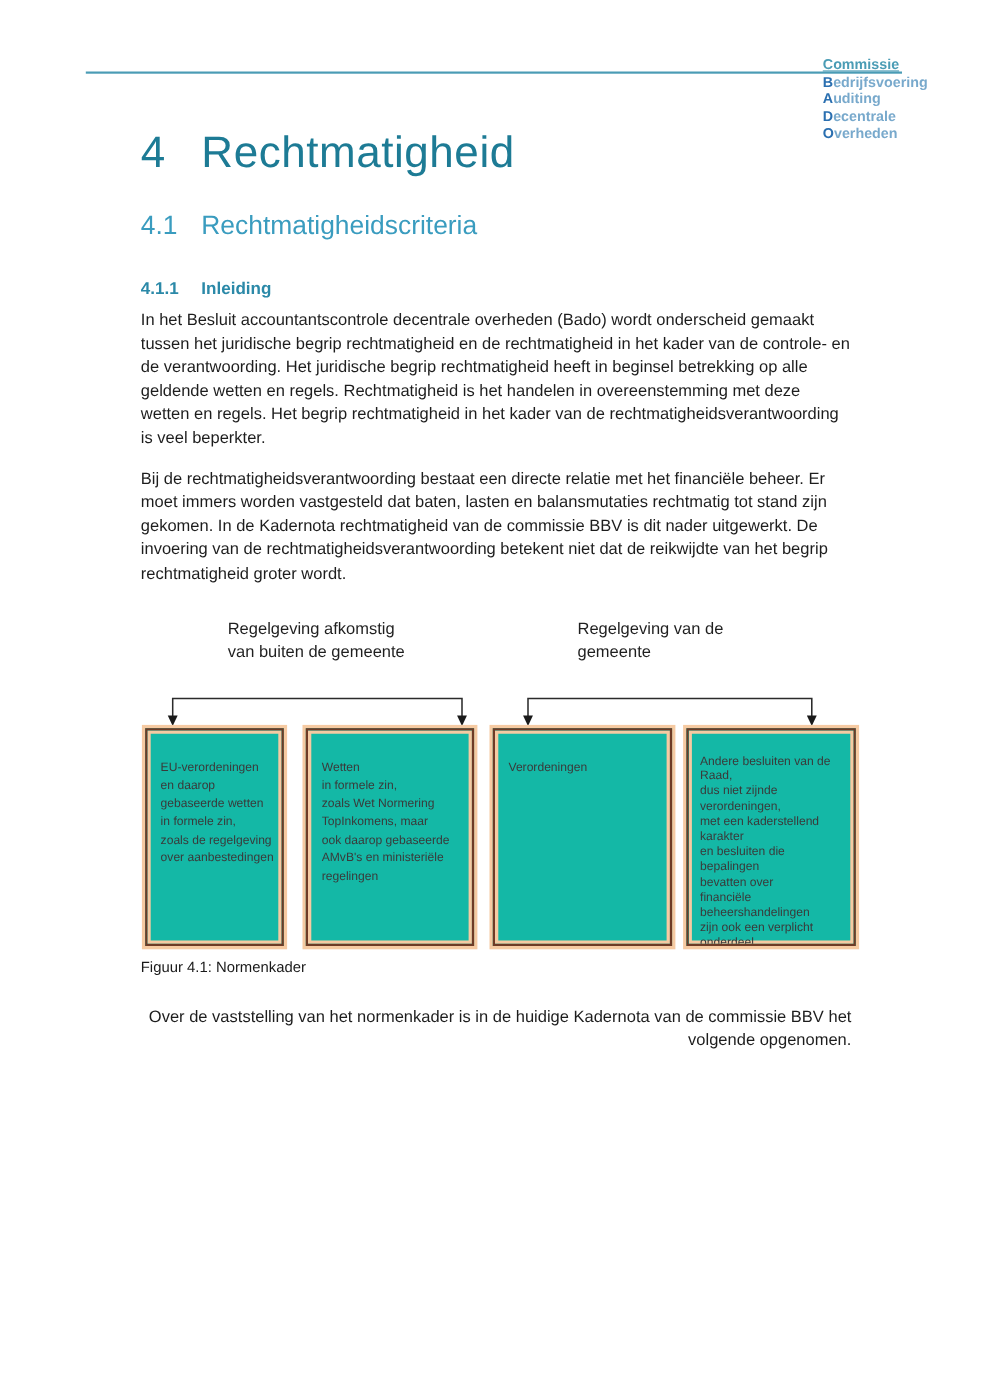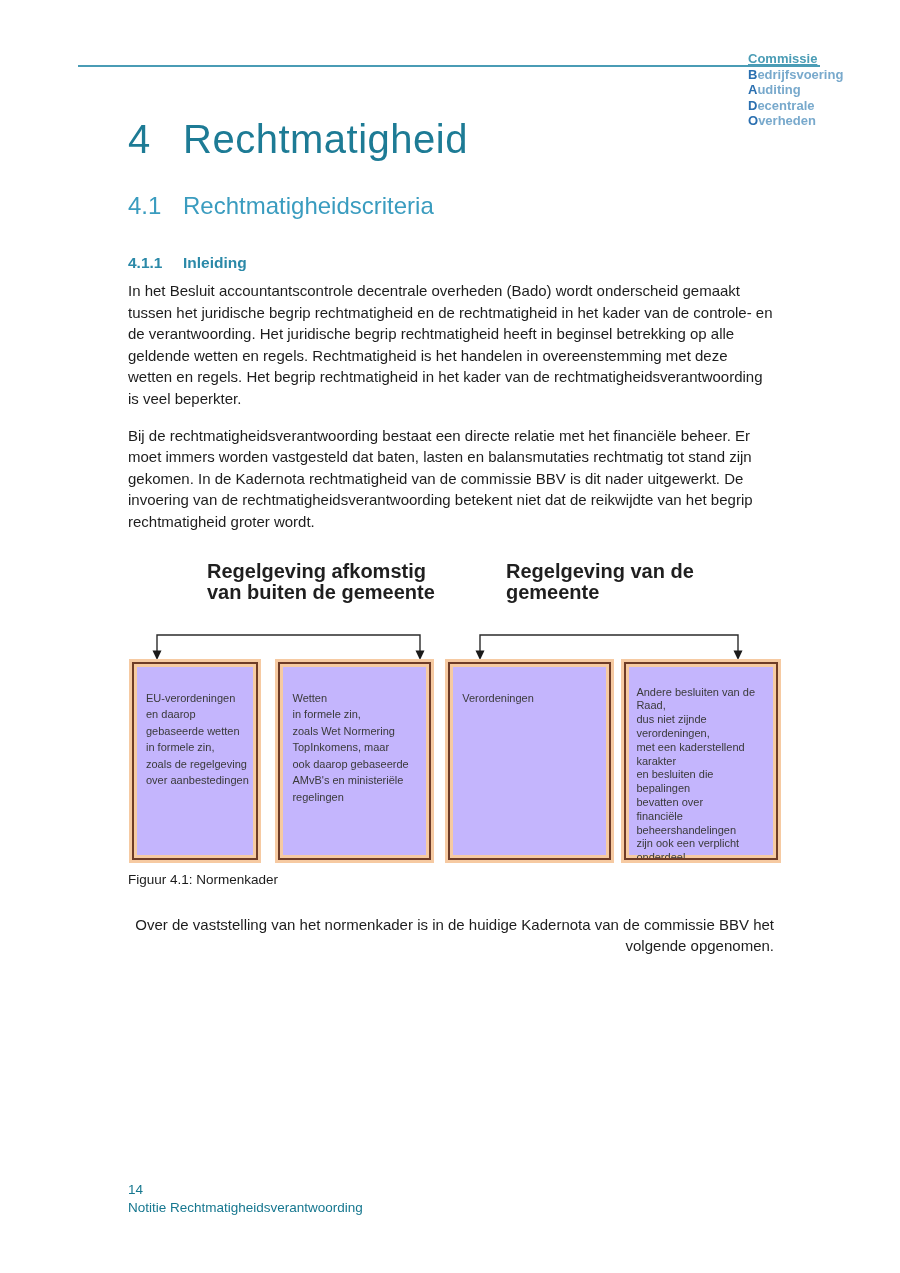--- a/index.html
+++ b/index.html
@@ -57,29 +57,29 @@
     font-size:15px; line-height:21.6px;
     margin-top:8px; margin-bottom:15px;
     color:#1d1d1d;
   }
 
   
   .figure { margin-top:28px; position:relative; width:650px; }
   .fig-headers { position:relative; height:44px; }
   .fig-header {
     position:absolute; top:0;
-    font-size:20px; font-weight:bold; line-height:21px;
+    font-size:15px; font-weight:normal; line-height:21px;
     white-space:pre-line; color:#1f1f1f;
   }
   .fig-header.left  { left:79px; }
-  .fig-header.right { left:378px; }
+  .fig-header.right { left:397px; }
   .brackets { display:block; margin-top:22px; }
   .boxes { display:flex; align-items:flex-start; margin-top:1px; }
   .nbox {
-    background:#c4b5fd;
+    background:#14b8a6;
     border:2px solid var(--box-border-dark, #6e3b26);
     box-shadow:0 0 0 3px var(--box-border-peach, #f6caa2),
                inset 0 0 0 3px var(--box-border-peach, #f6caa2);
     height:198px;
     font-size:11px; line-height:16.5px;
     color:#3a3a3a;
     white-space:pre-line;
     padding:26px 6px 8px 12px;
     overflow:hidden;
   }
@@ -174,18 +174,14 @@
 BBV).</div>
       </div>
 
       <div class="fig-caption">Figuur 4.1: Normenkader</div>
     </div>
 
     <p class="body after-figure">Over de vaststelling van het normenkader is in de huidige Kadernota van de commissie BBV het volgende opgenomen.</p>
 
   </div>
 
-  <div class="footer">
-    <div>14</div>
-    <div>Notitie Rechtmatigheidsverantwoording</div>
-  </div>
 
 </div>
 
 </body></html>

